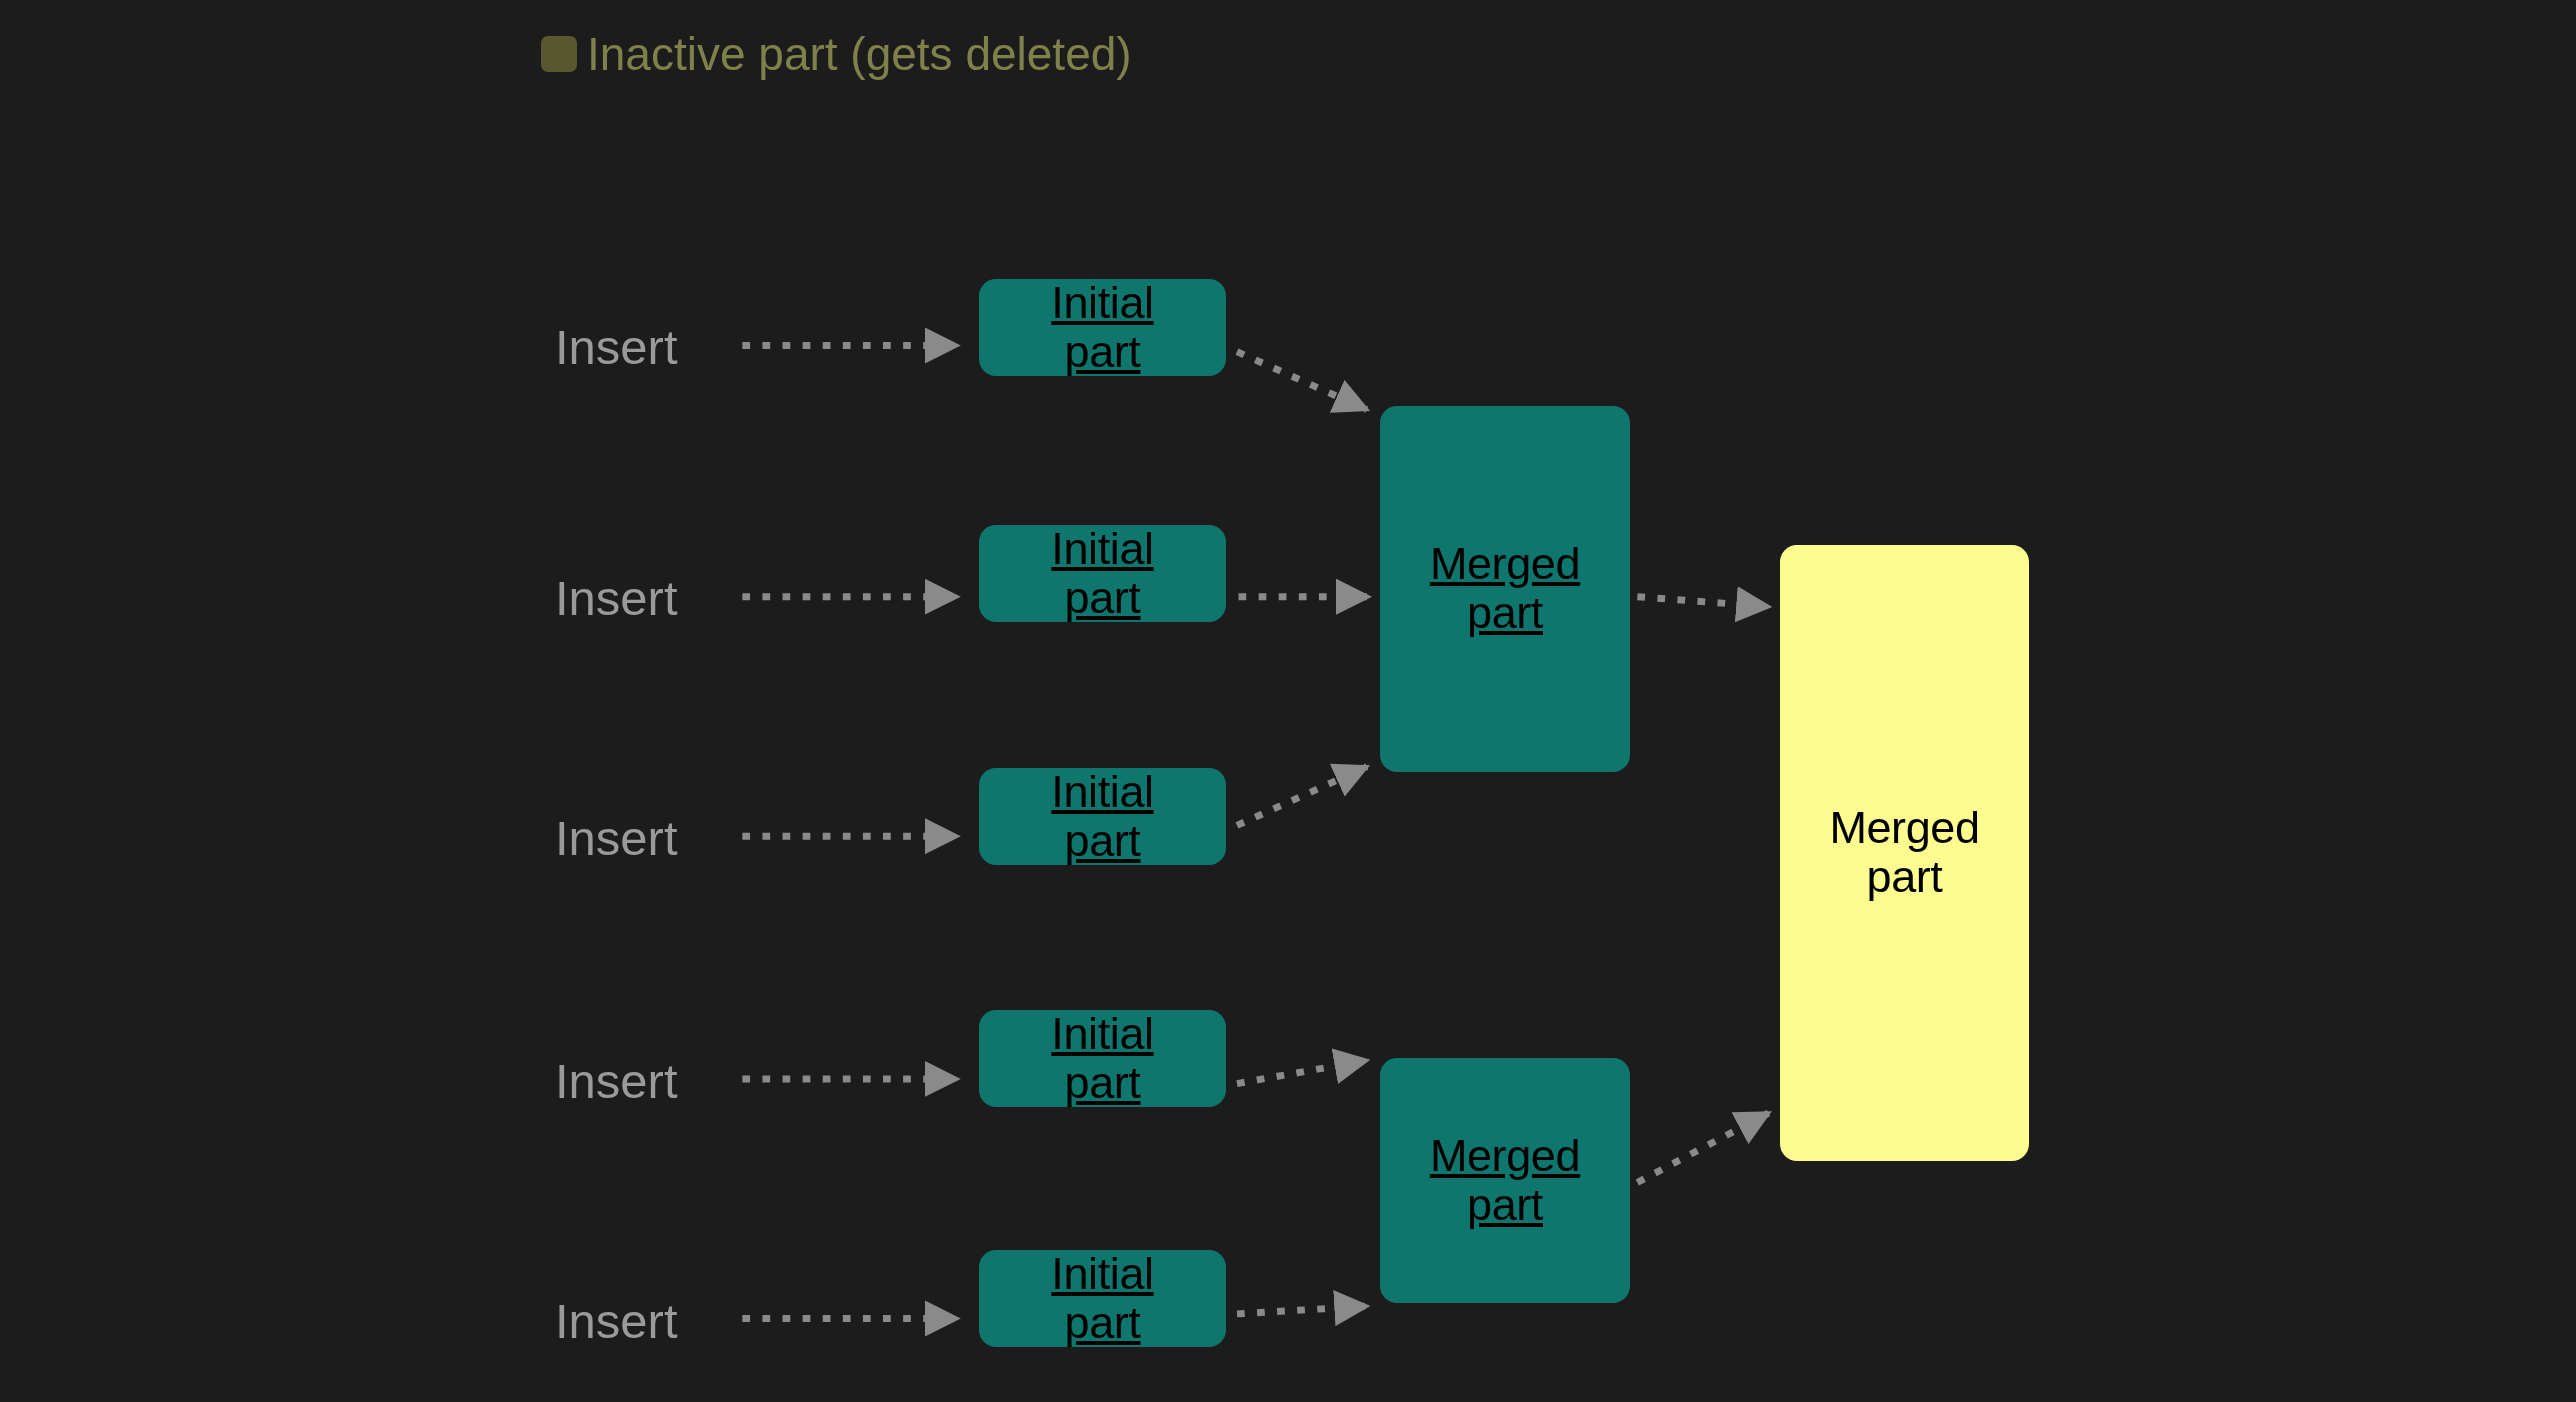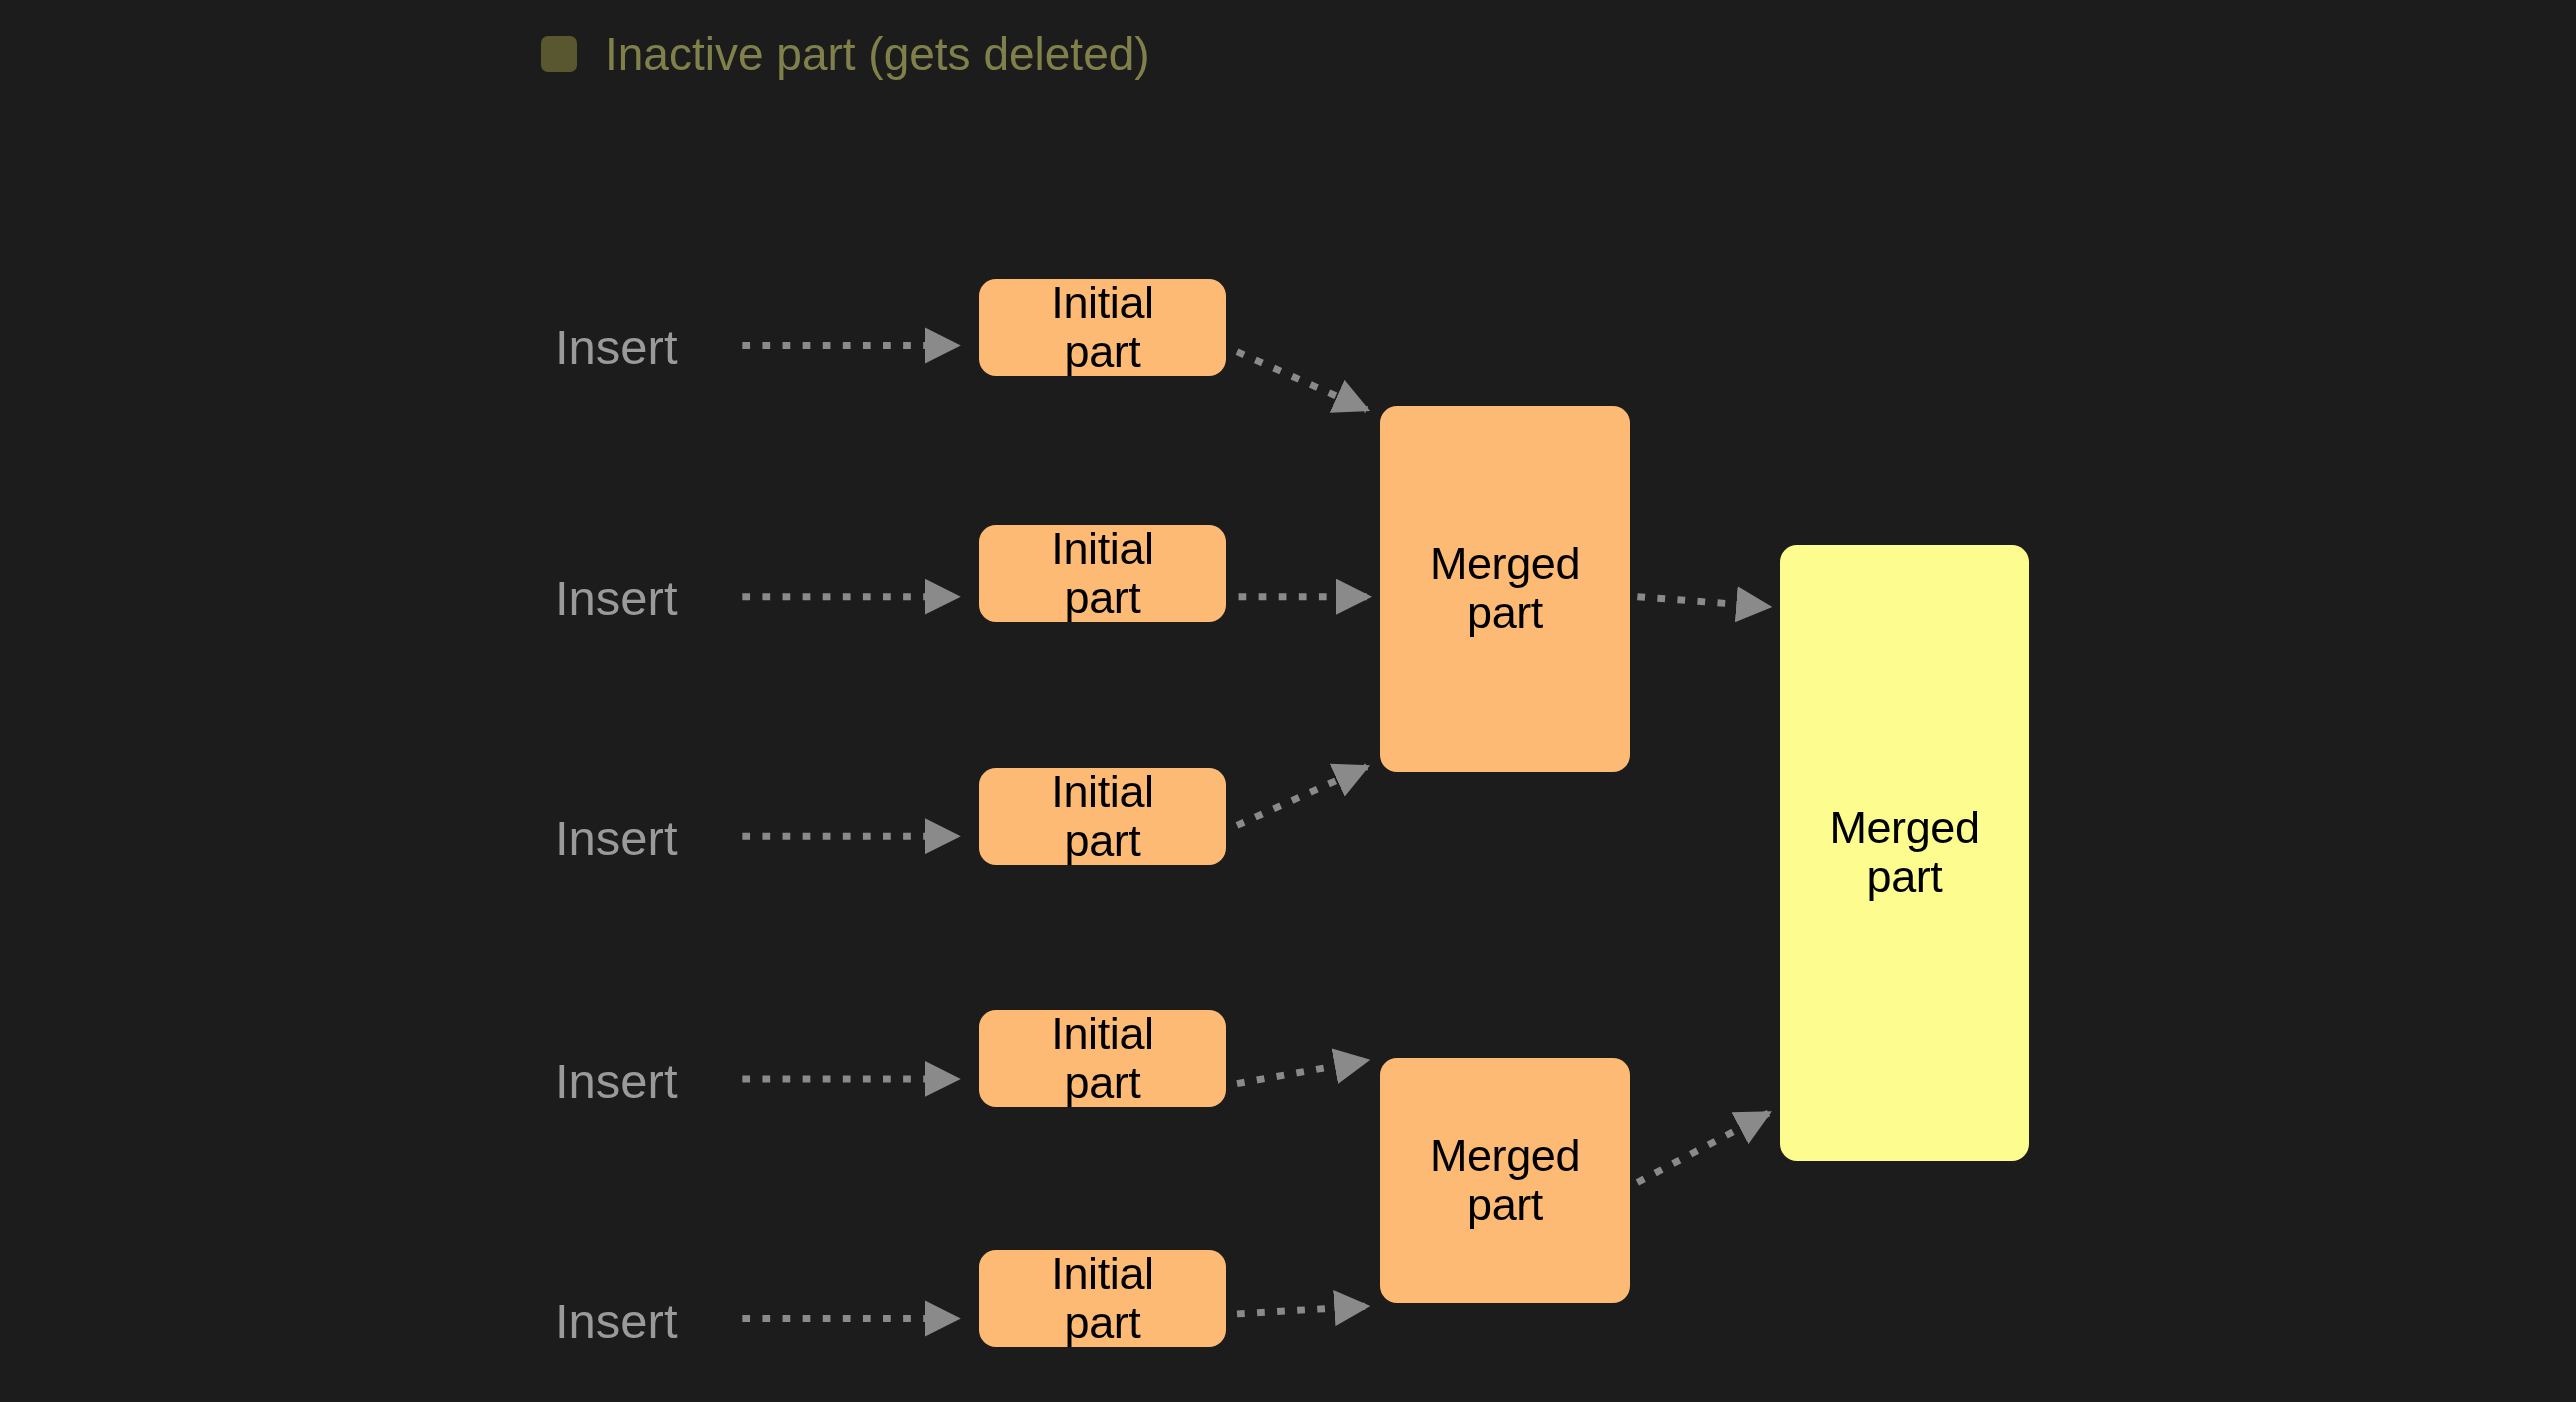--- a/index.html
+++ b/index.html
@@ -37,21 +37,21 @@
   }
   .legend-swatch {
     width: 36px;
     height: 36px;
     border-radius: 7px;
     flex: 0 0 auto;
   }
   .legend-label {
     font-size: 46px;
     line-height: 1;
-    margin-left: 28px;
+    margin-left: 10px;
     white-space: nowrap;
   }
   #legend-entry-inactive { margin-right: 48px; }
   #swatch-inactive { background: #58572f; }
   #label-inactive  { color: #80804a; }
   #swatch-active   { background: #fdfd8f; }
   #label-active    { color: #fdfd8f; }
 
   
   #diagram {
@@ -69,21 +69,21 @@
     border-radius: 17px;
     display: flex;
     align-items: center;
     justify-content: center;
     text-align: center;
     color: #000000;
     font-size: 45px;
     line-height: 1.08;
     letter-spacing: -0.4px;
   }
-  .node-inactive { background: #fdba74; }
+  .node-inactive { background: #0f766e; text-decoration: underline; }
   .node-active   { background: #fdfd8f; }
   .node .node-label { display: block; padding: 0 4.6px; }
 
   
   .insert-label {
     position: absolute;
     color: #9a9a9a;
     font-size: 49px;
     line-height: 1;
     white-space: nowrap;

